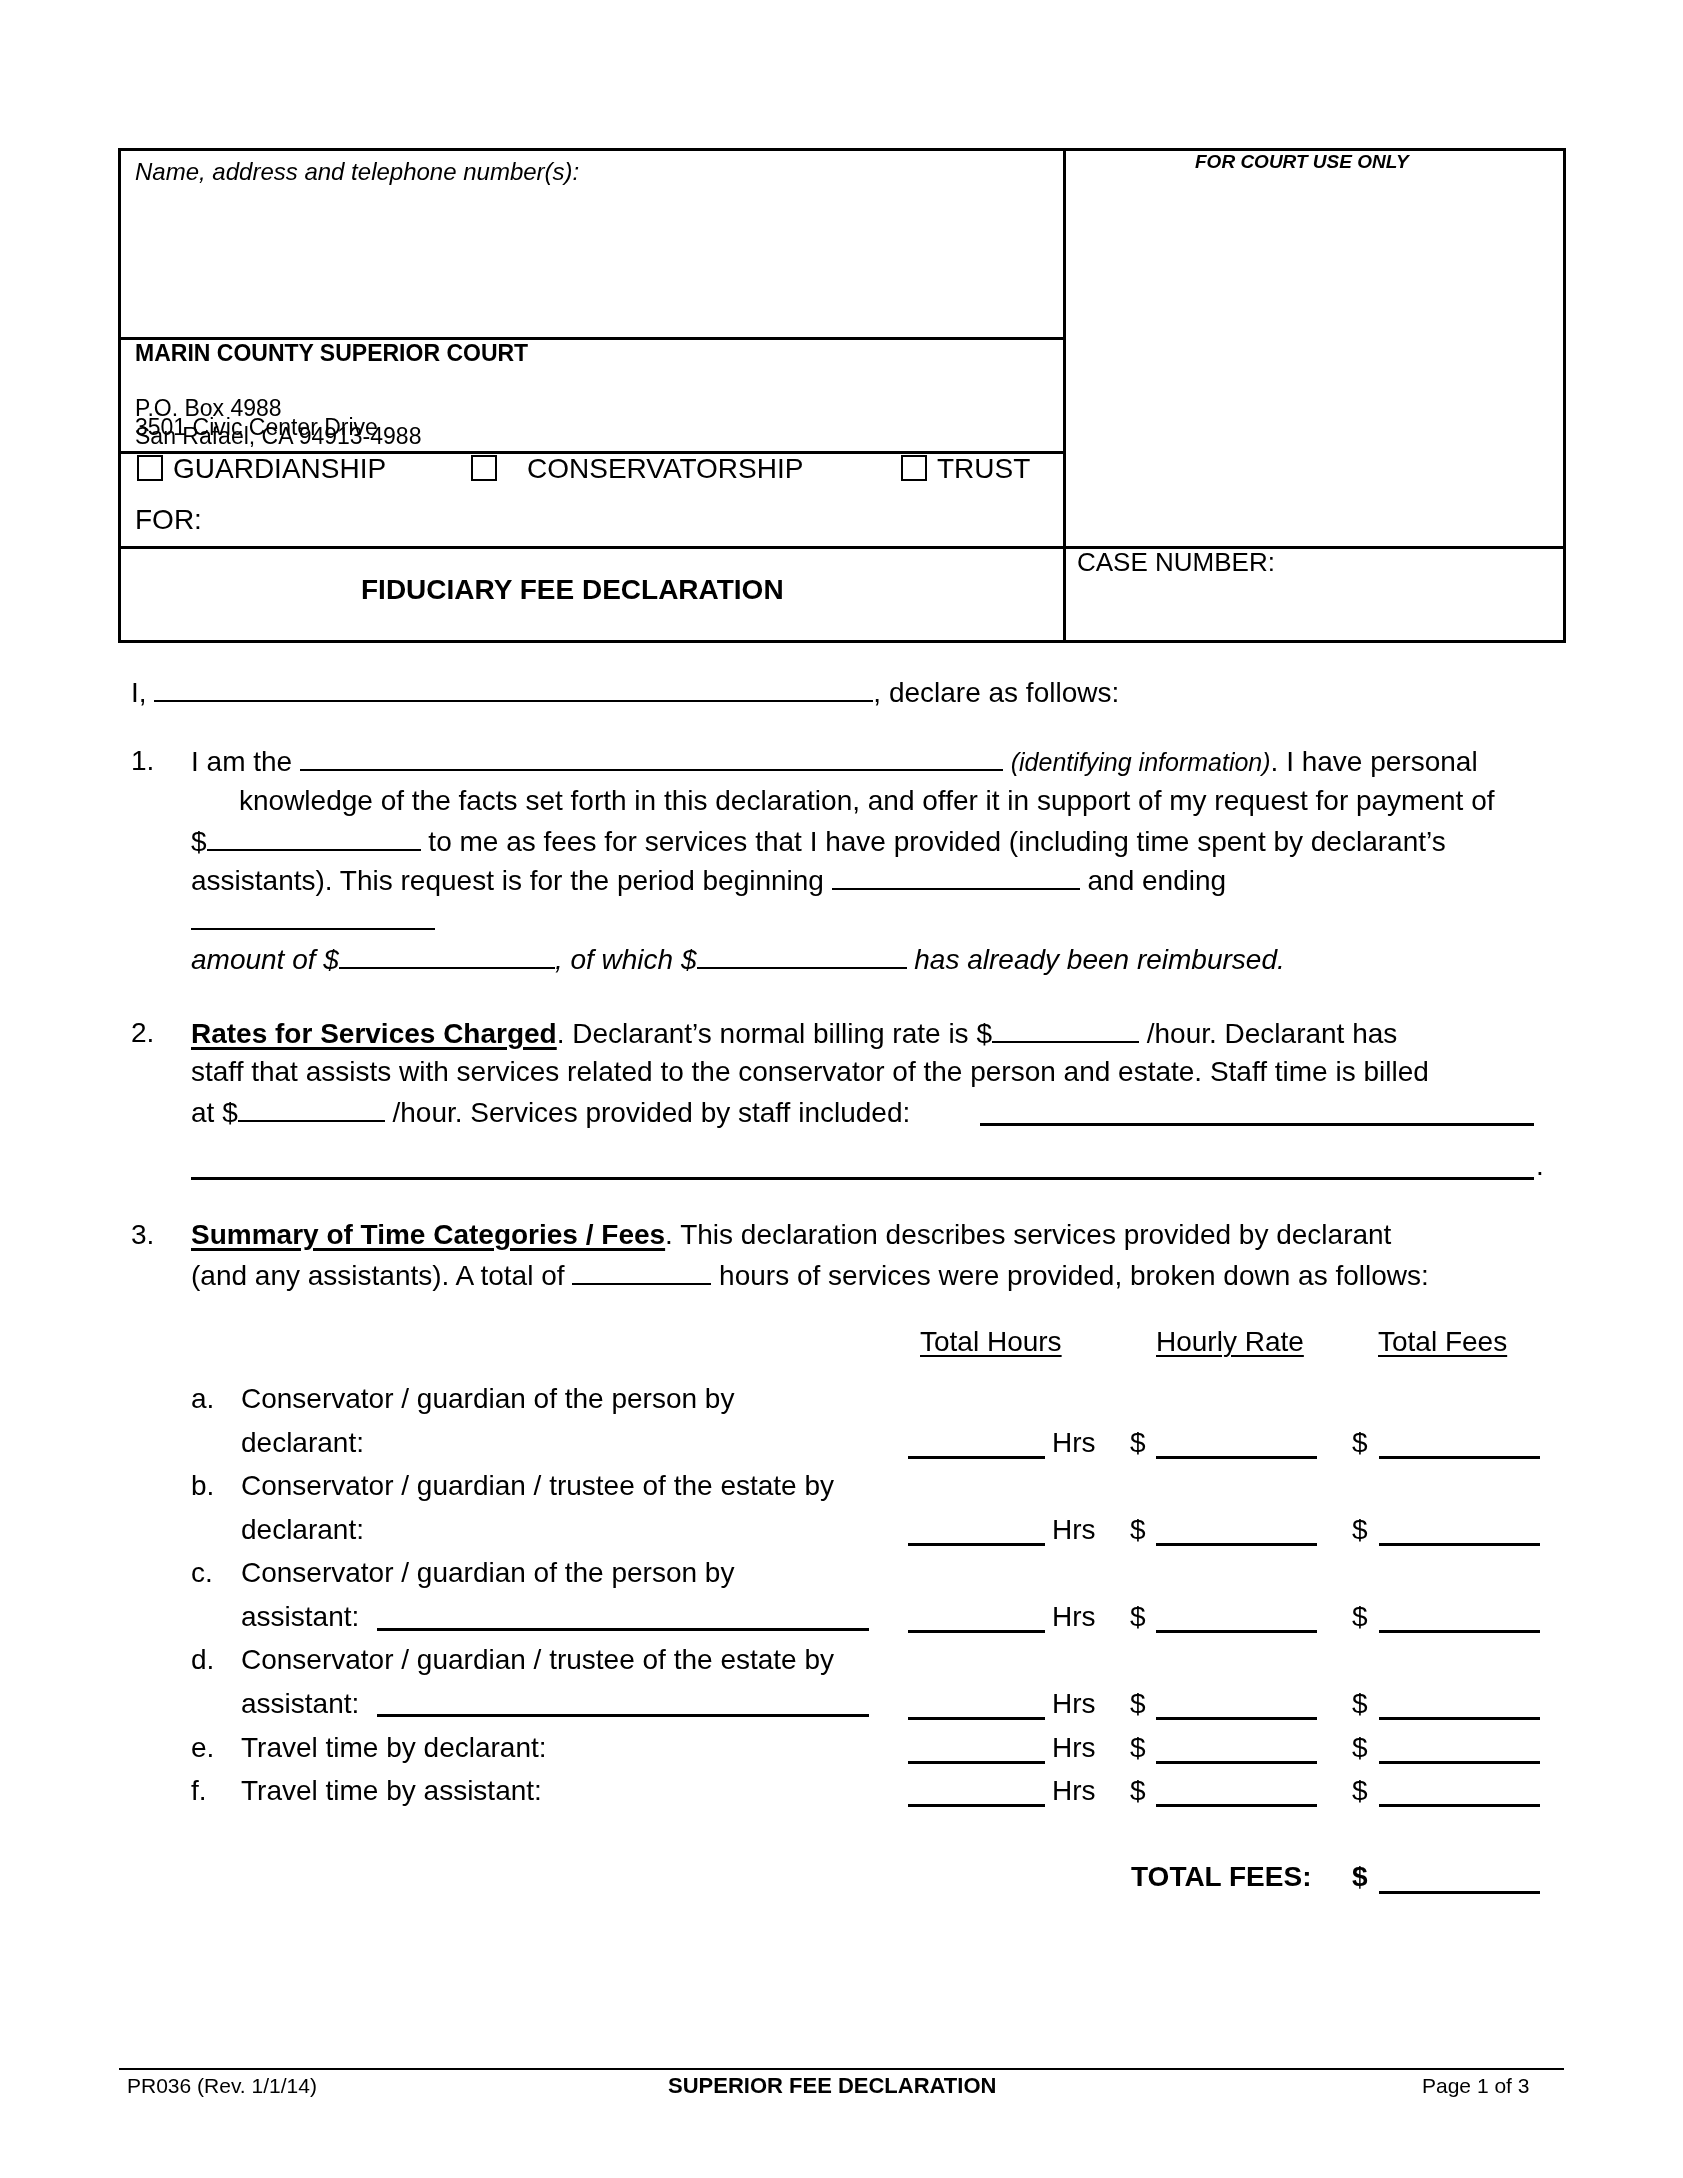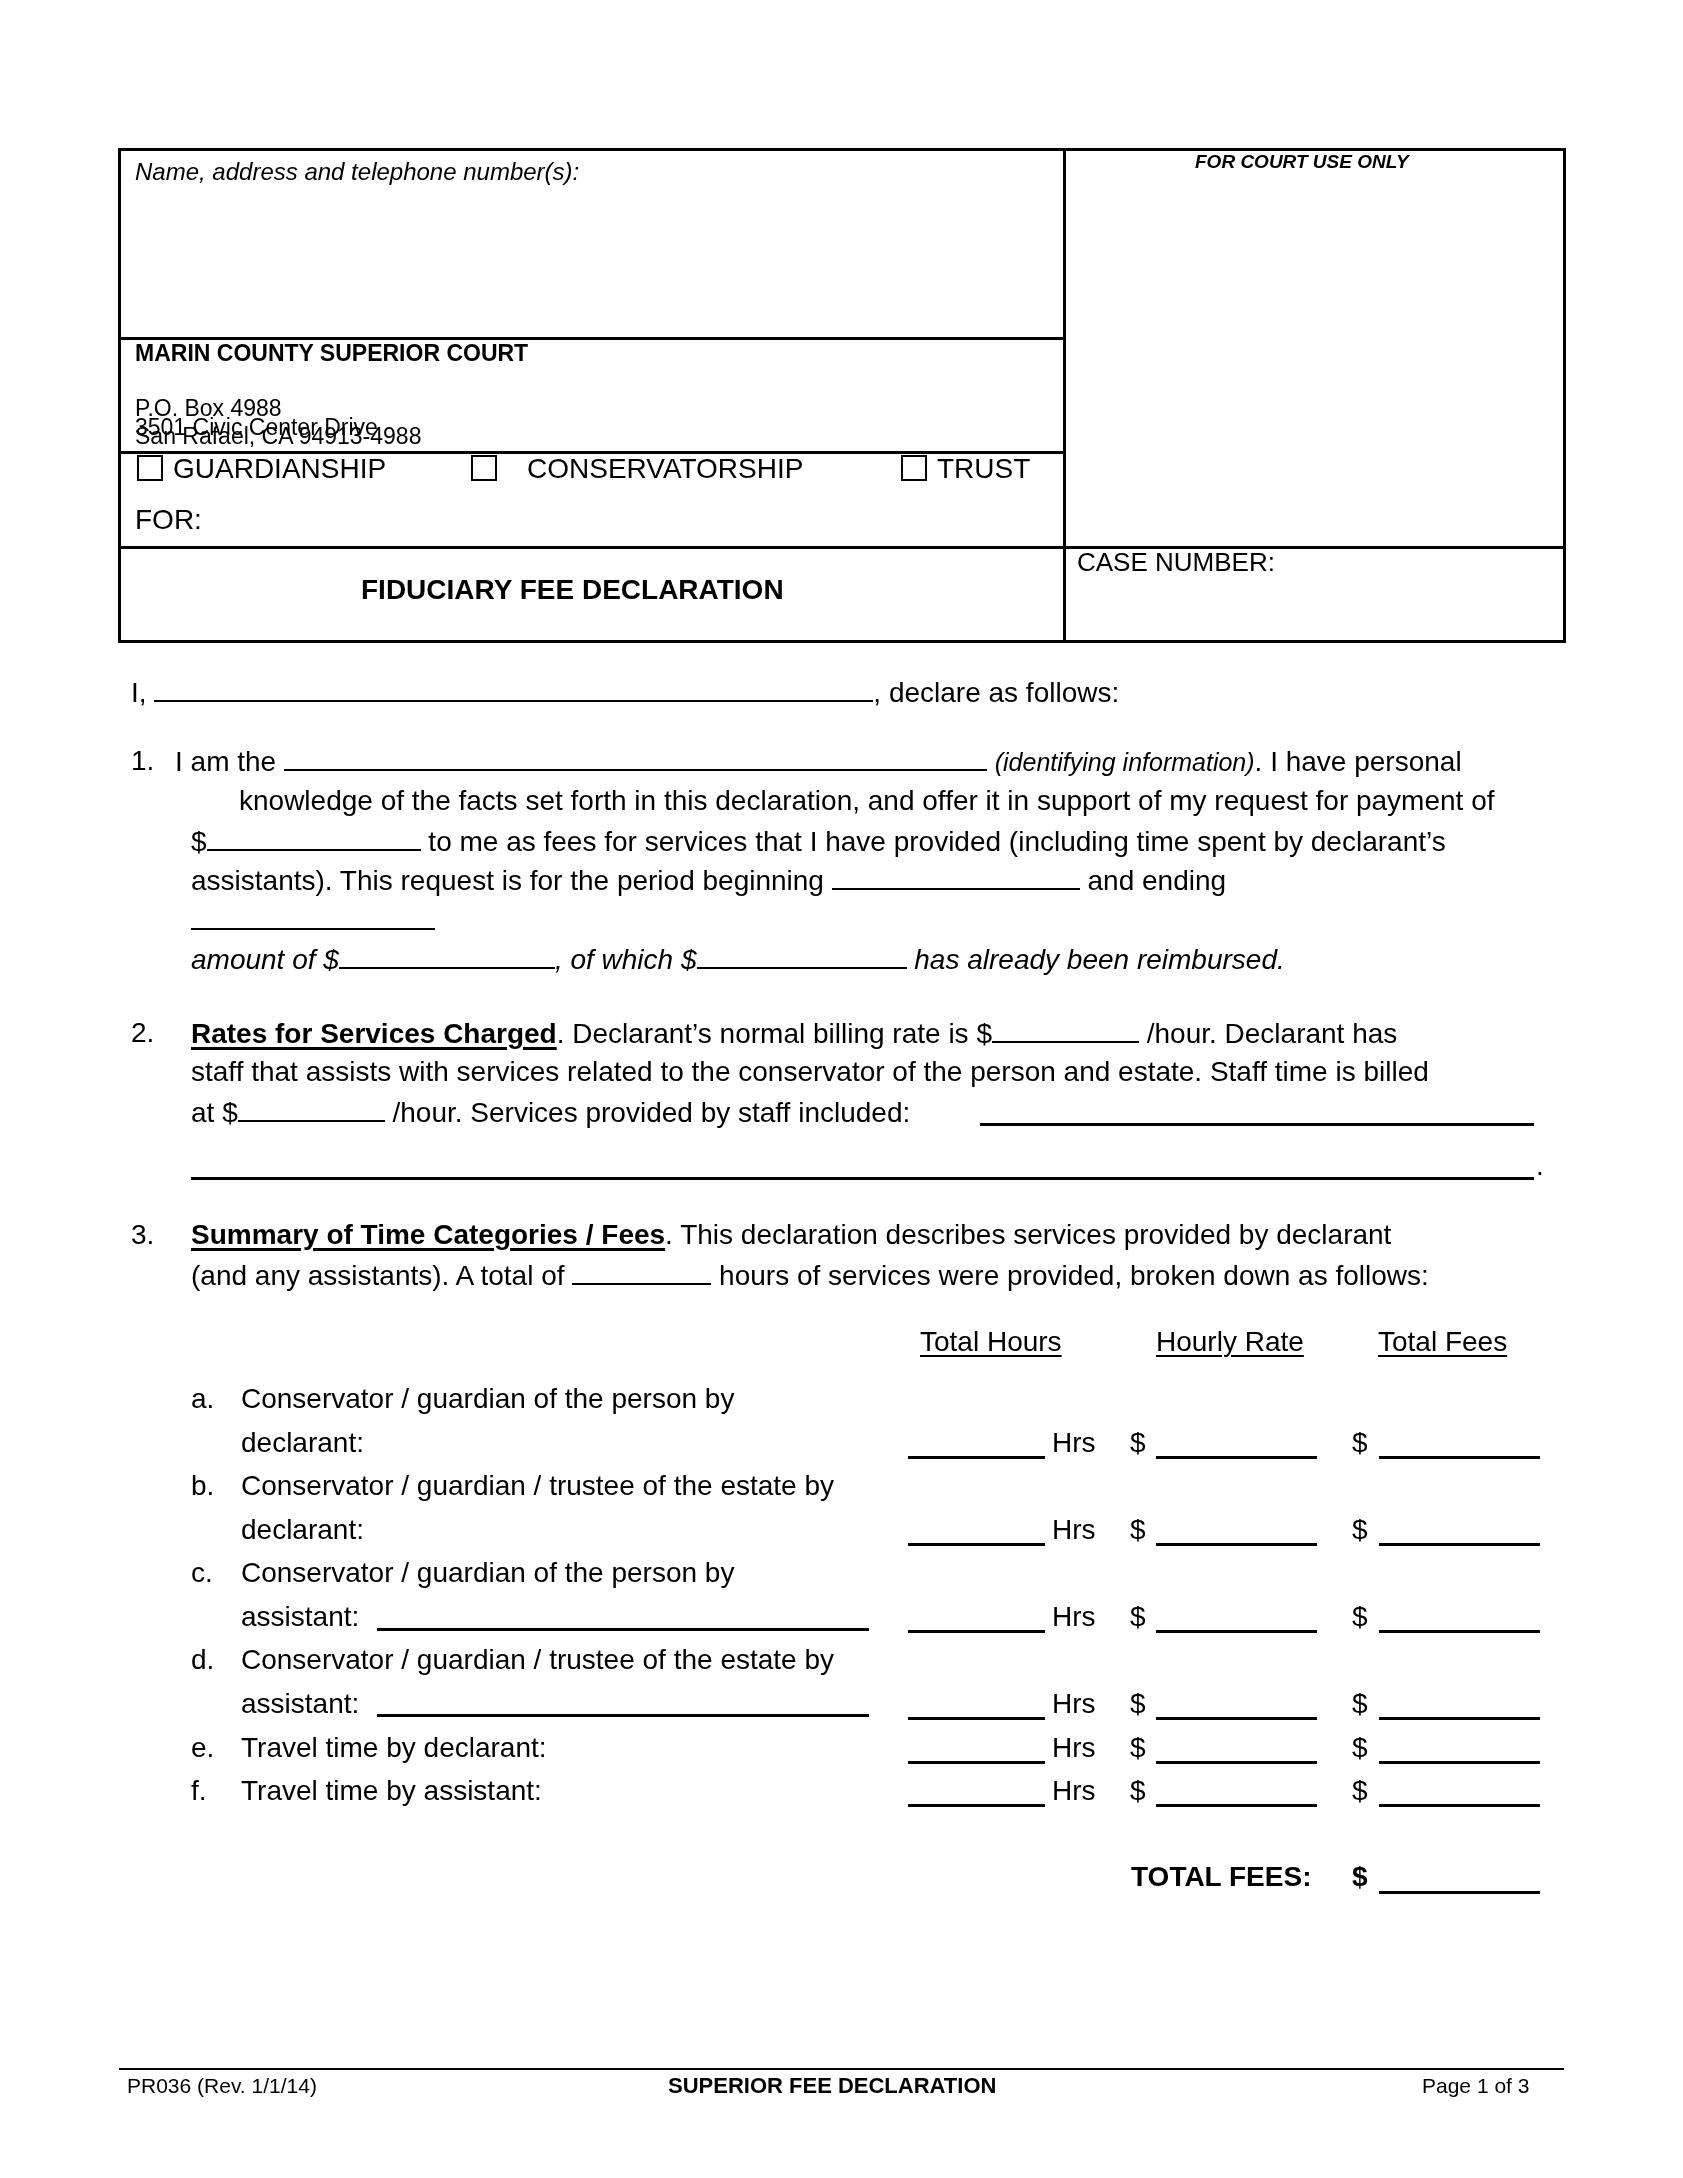--- a/index.html
+++ b/index.html
@@ -51,21 +51,21 @@
 <div class="abs t b" style="left:361px;top:574px;">FIDUCIARY FEE DECLARATION</div>
 <div class="abs" style="left:1077px;top:547px;font-size:26px;line-height:30px;">CASE NUMBER:</div>
 <div class="abs" style="left:1077px;top:579px;width:475px;height:55px;"></div>
 
 <div class="abs t" style="left:131px;top:676px;">
   <span>I,</span>
   <span class="blank" style="width:719px;"></span><span>, declare as follows:</span>
 </div>
 
 <div class="abs t" style="left:131px;top:745px;">1.</div>
-<div class="abs t" style="left:175px;top:745px;">
+<div class="abs t" style="left:191px;top:745px;">
   <span>I am the</span>
   <span class="blank" style="width:703px;"></span>
   <span class="i" style="font-size:25px;">(identifying information)</span><span>.  I have personal</span>
 </div>
 <div class="abs t" style="left:191px;top:785px;margin-left:48px;">knowledge of the facts set forth in this declaration, and offer it in support of my request for payment of</div>
 <div class="abs t" style="left:191px;top:825px;">
   <span>$</span><span class="blank" style="width:214px;"></span><span> to me as fees for services that I have provided (including time spent by declarant’s</span>
 </div>
 <div class="abs t" style="left:191px;top:864px;">
   <span>assistants).  This request is for the period beginning </span><span class="blank" style="width:248px;"></span><span> and ending</span>

